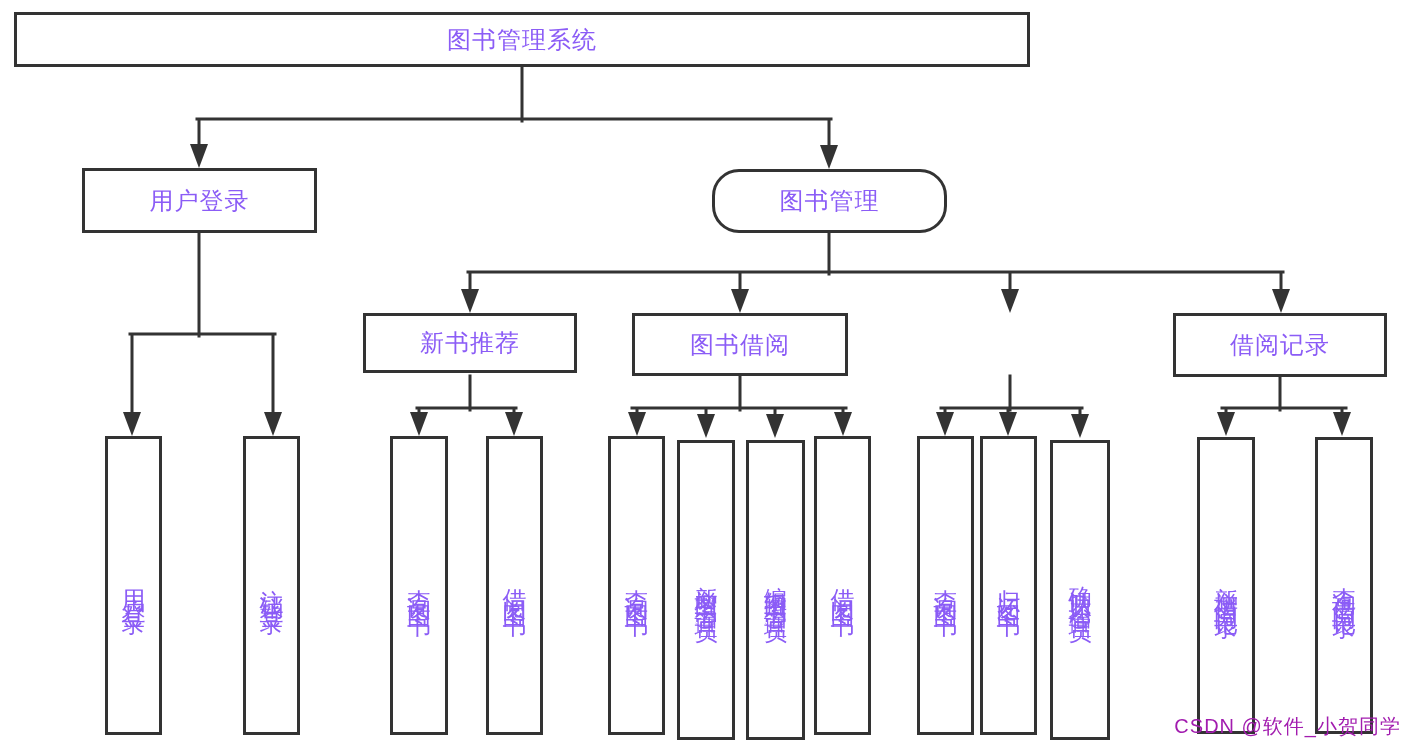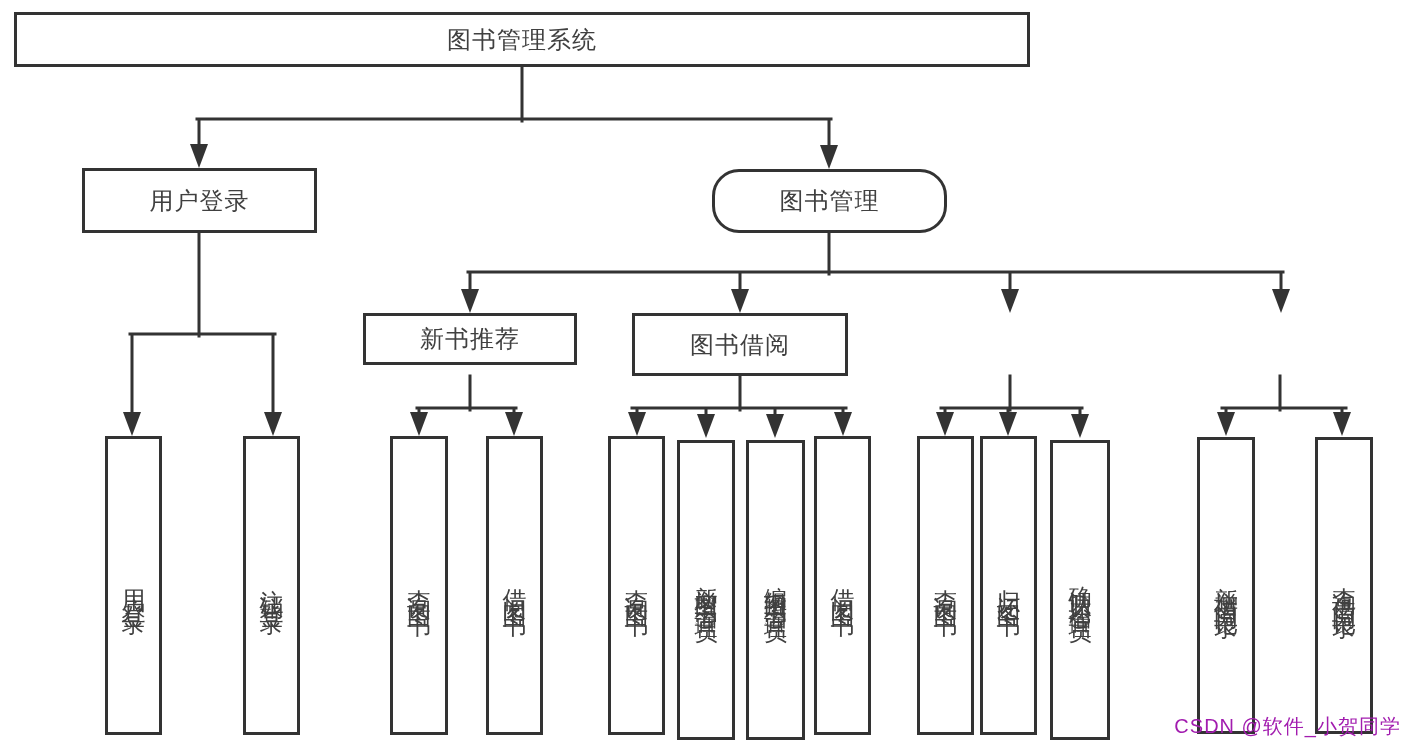--- a/index.html
+++ b/index.html
@@ -17,21 +17,21 @@
     z-index: 1;
   }
   .node {
     position: absolute;
     box-sizing: border-box;
     background: #ffffff;
     border: 3px solid #333333;
     display: flex;
     align-items: center;
     justify-content: center;
-    color: #404040;
+    color: #8b5cf6;
     z-index: 2;
   }
   .h { font-size: 24px; letter-spacing: 1px; }
   .v {
     writing-mode: vertical-rl;
     font-size: 24px;
     letter-spacing: 8px;
     line-height: 1;
   }
   .v.six   { letter-spacing: 6px; }
@@ -105,22 +105,23 @@
              M1071,414 h18 l-9,24 z
              M1217,412 h18 l-9,24 z
              M1333,412 h18 l-9,24 z"></path>
   </svg>
 
   <div class="node h" style="left:14px; top:12px; width:1016px; height:55px;">图书管理系统</div>
 
   <div class="node h" style="left:82px; top:168px; width:235px; height:65px;">用户登录</div>
   <div class="node h" style="left:712px; top:169px; width:235px; height:64px;border-radius:27px;">图书管理</div>
 
-  <div class="node h" style="left:363px; top:313px; width:214px; height:52px;">新书推荐</div>
+  <div class="node h" style="left:363px; top:313px; width:214px; height:60px;">新书推荐</div>
   <div class="node h" style="left:632px; top:313px; width:216px; height:63px;">图书借阅</div>
+  <div class="node h" style="left:1173px; top:313px; width:214px; height:64px;">借阅记录</div>
 
   <div class="node v" style="left:105px; top:436px; width:57px; height:299px;">用户登录</div>
   <div class="node v" style="left:243px; top:436px; width:57px; height:299px;">注销登录</div>
 
   <div class="node v" style="left:390px; top:436px; width:58px; height:299px;">查询图书</div>
   <div class="node v" style="left:486px; top:436px; width:57px; height:299px;">借阅图书</div>
 
   <div class="node v" style="left:608px; top:436px; width:57px; height:299px;">查询图书</div>
   <div class="node v dense" style="left:677px; top:440px; width:58px; height:300px;">新增图书（管理员）</div>
   <div class="node v dense" style="left:746px; top:440px; width:59px; height:300px;">编辑图书（管理员）</div>

